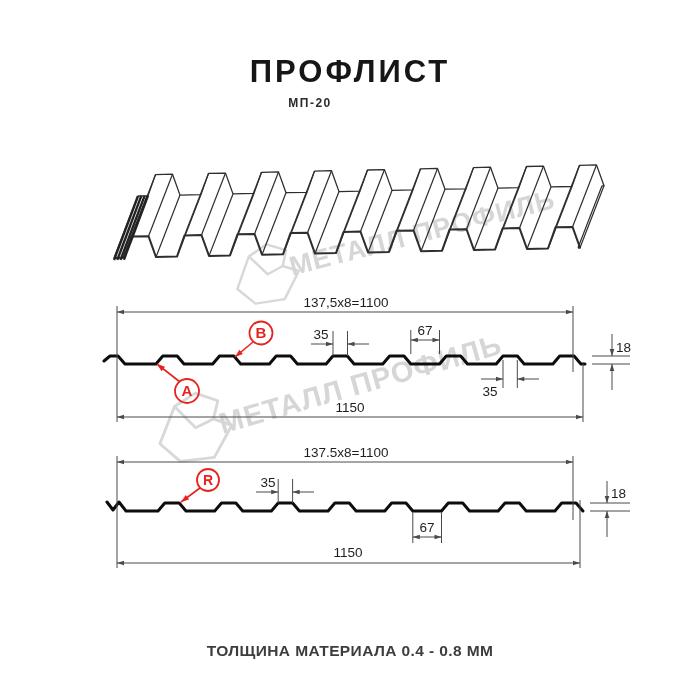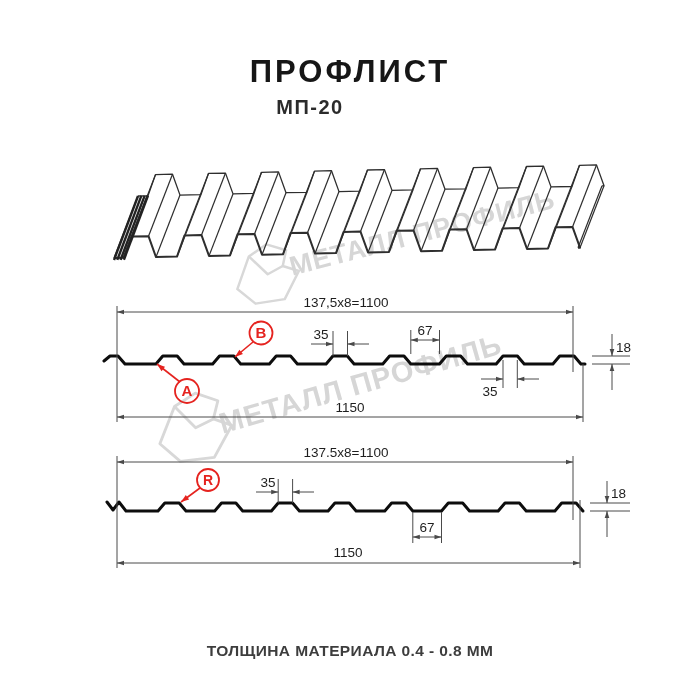--- a/index.html
+++ b/index.html
@@ -1,21 +1,21 @@
 <!DOCTYPE html>
 <html><head>
 <meta charset="utf-8">
 <style>
   html,body{margin:0;padding:0;background:#fff;}
   .canvas{position:relative;width:700px;height:700px;background:#fff;overflow:hidden;
           font-family:"Liberation Sans",sans-serif;}
   .title{position:absolute;top:54px;left:0;width:700px;text-align:center;
          font-size:31px;font-weight:bold;letter-spacing:3px;color:#161616;}
   .subtitle{position:absolute;top:96px;left:0;width:620px;text-align:center;
-         font-size:20px;font-weight:bold;letter-spacing:1.5px;color:#2b2b2b;}
+         font-size:12px;font-weight:bold;letter-spacing:1.5px;color:#2b2b2b;}
   .footer{position:absolute;top:622px;left:0;width:700px;text-align:center;
          font-size:15.5px;font-weight:bold;letter-spacing:.4px;color:#3d3d3d;margin-top:20px;}
   .wm-text{position:absolute;font-weight:bold;white-space:nowrap;z-index:1;
          transform-origin:0 50%;color:#d6d6d6;}
   #wm-text-top{left:290px;top:252px;font-size:27px;letter-spacing:1px;transform:rotate(-14.5deg);}
   #wm-text-mid{left:220px;top:408px;font-size:29px;letter-spacing:1px;transform:rotate(-16deg);}
   #wmsvg{position:absolute;left:0;top:0;z-index:1;}
   #draw{position:absolute;left:0;top:0;z-index:2;}
   .dim{font-family:"Liberation Sans",sans-serif;font-size:13.5px;fill:#1e1e1e;}
   .redtxt{font-family:"Liberation Sans",sans-serif;font-weight:bold;}

